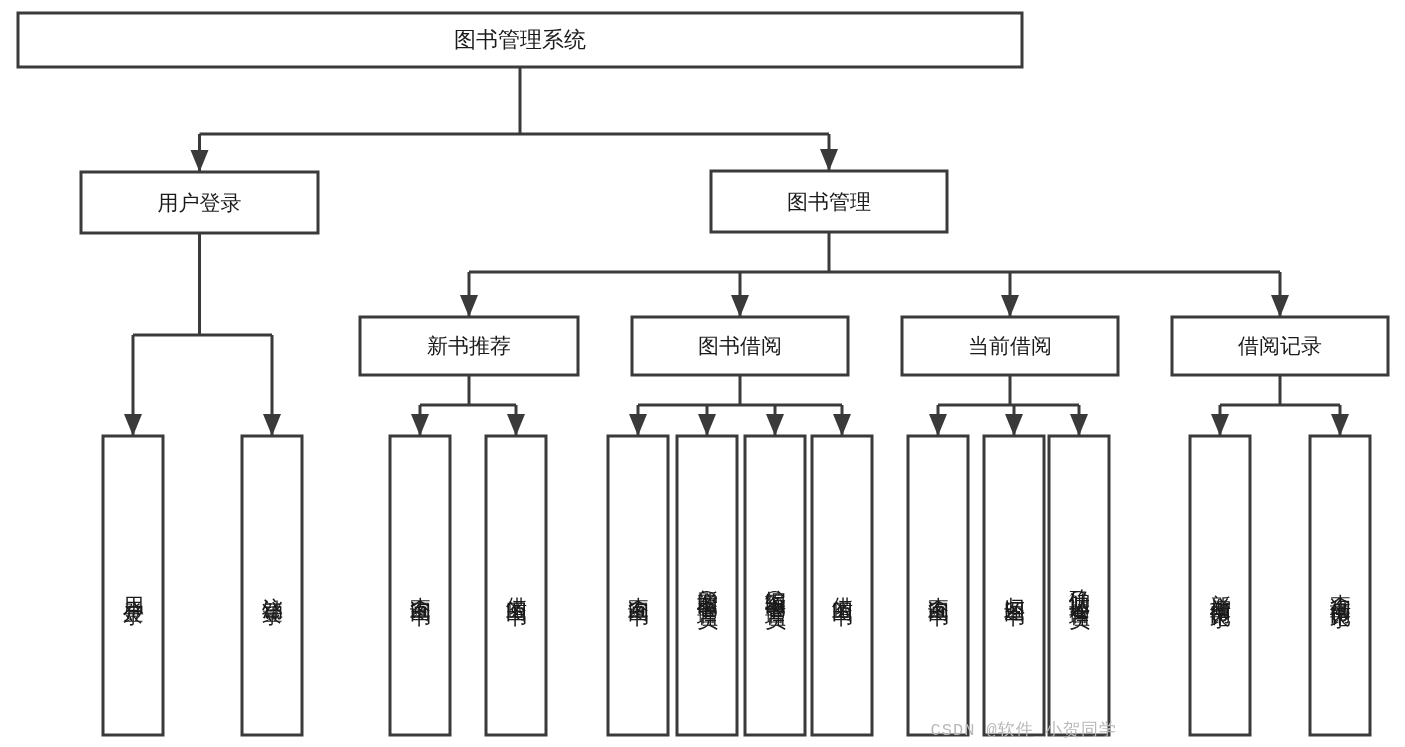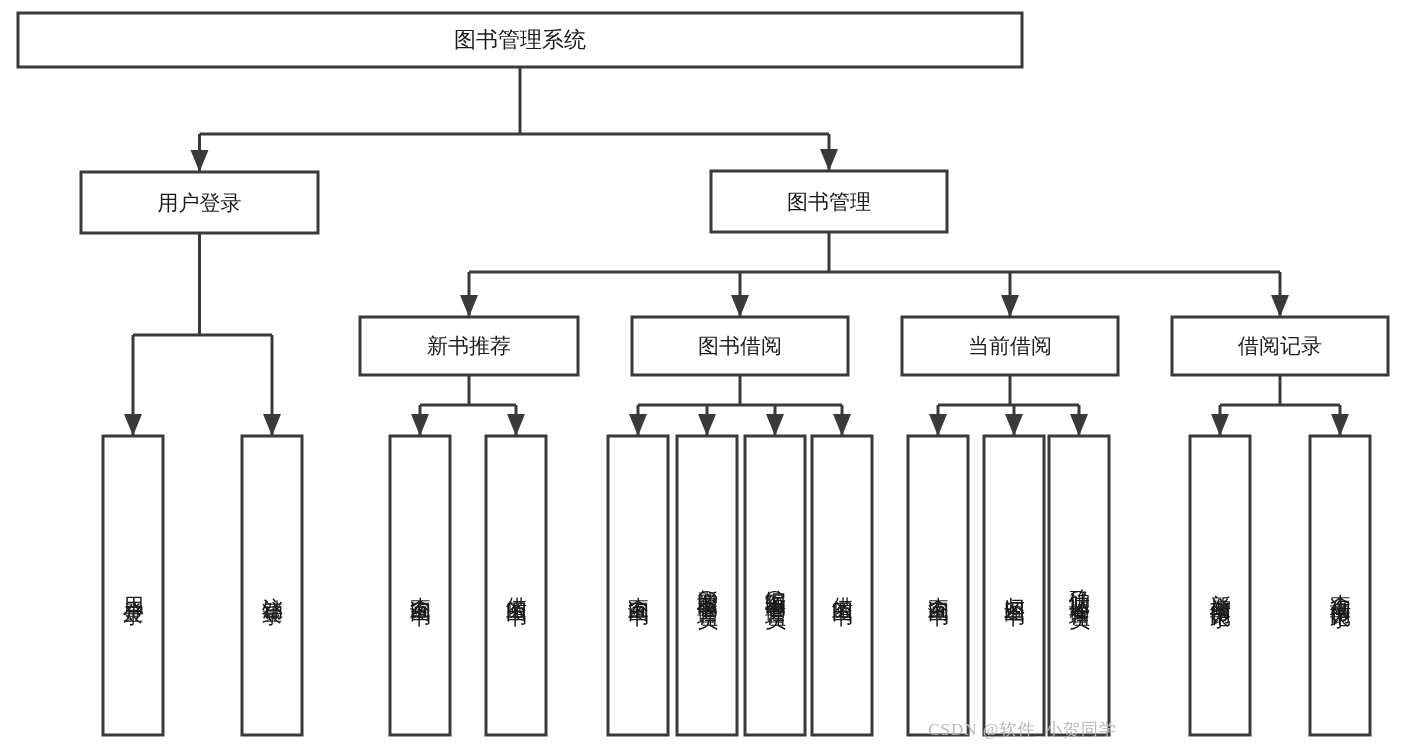--- a/index.html
+++ b/index.html
@@ -75,21 +75,21 @@
     font-size: 21px;
     color: #1a1a1a;
     line-height: 1;
     white-space: nowrap;
     pointer-events: none;
   }
   .watermark {
     position: absolute;
     right: 10px;
     bottom: 6px;
-    font-family: Liberation Serif, serif;
+    font-family: Liberation Mono, monospace;
     font-size: 17px;
     color: #b9b9b9;
     letter-spacing: 1px;
     white-space: nowrap;
   }
 </style>
 </head>
 <body>
 
 <div id="diagram-root">

